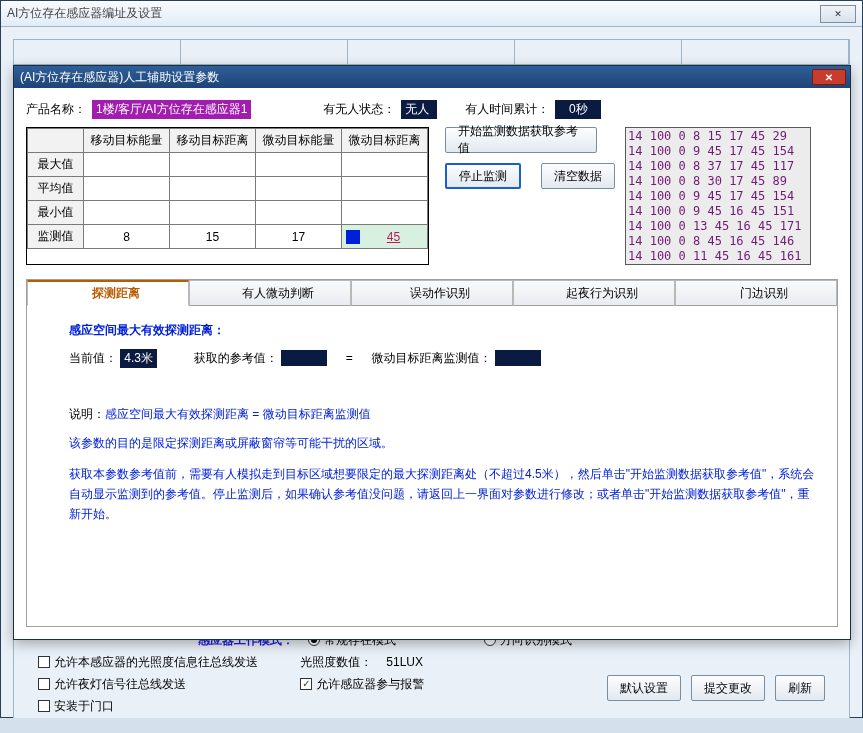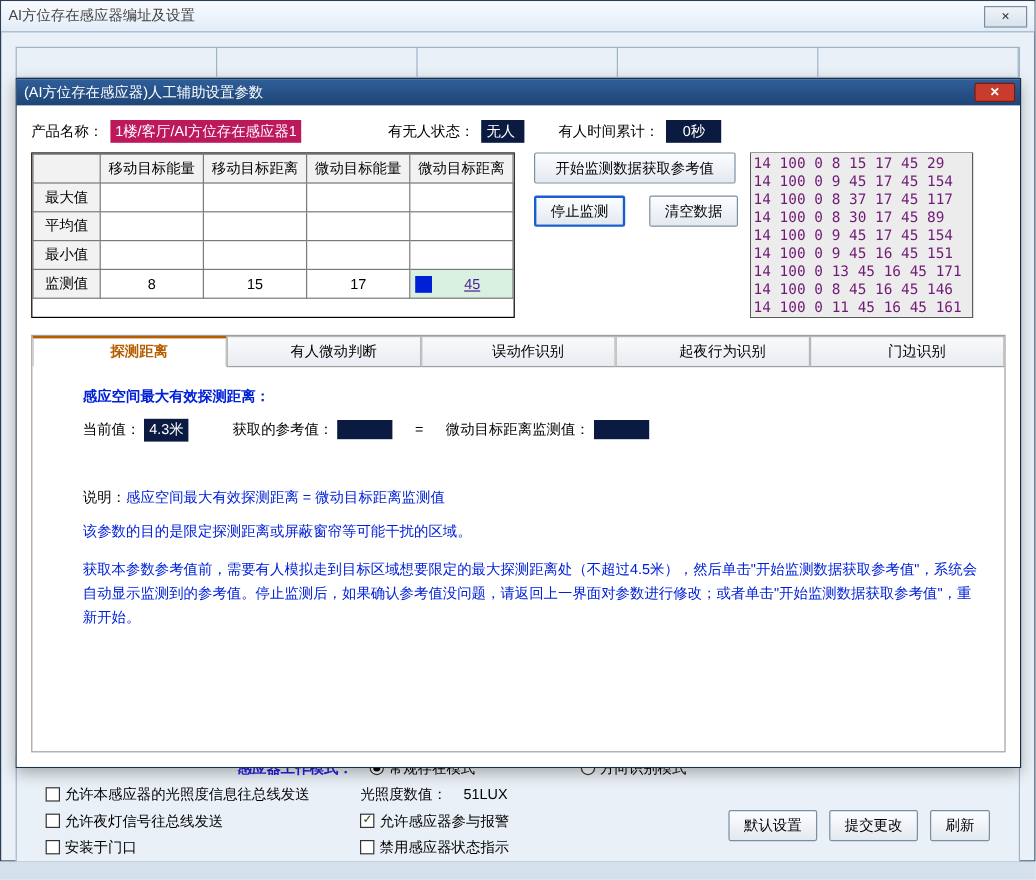--- a/index.html
+++ b/index.html
@@ -15,21 +15,21 @@
 
 
 .dialog { position:absolute; left:12px; top:38px; width:838px; border:1px solid #1a2f44; background:#fff; box-shadow:0 4px 12px rgba(0,0,0,.3); }
 .dialog-titlebar { height:22px; background:linear-gradient(#2f5f99,#1e4476); color:#fff; display:flex; align-items:center; justify-content:space-between; padding:0 4px 0 6px; font-size:12px; }
 .dialog-close { width:34px; height:16px; background:#c83c2e; border:1px solid #7a1a0e; color:#fff; display:flex; align-items:center; justify-content:center; font-size:10px; font-weight:bold; border-radius:2px; }
 .dialog-body { padding:8px 12px 12px 12px; background:#fff; }
 
 
 .row1 { display:flex; align-items:center; gap:6px; padding:4px 0 8px 0; }
 .hl { background:#0a1a40; color:#fff; padding:1px 4px; display:inline-block; }
-.hl.selected { background:#be185d;text-align:center; }
+.hl.selected { background:#a21caf;text-align:center; }
 .label { color:#000; }
 
 
 .row2 { display:flex; gap:8px; }
 .tbl { border:1px solid #000; border-collapse:collapse; }
 .tbl td, .tbl th { border:1px solid #7a7a7a; height:24px; text-align:center; padding:0 4px; font-weight:normal; }
 .tbl th { background:#f2f2f2; }
 .tbl .rowhead { background:#f2f2f2; width:56px; }
 .tbl .c { width:86px; }
 .mon-bar { display:flex; align-items:center; height:100%; gap:4px; }
@@ -64,21 +64,21 @@
 .cbox.checked::after { content:"✓"; color:#1a4f1a; }
 .radio { width:12px; height:12px; border:1px solid #333; border-radius:50%; background:#fff; display:flex;align-items:center;justify-content:center; }
 .radio.checked::after { content:""; width:6px; height:6px; background:#000; border-radius:50%; }
 .under-buttons { position:absolute; right:24px; top:46px; display:flex; gap:10px; }
 
 
 .bg-tabs { position:absolute; left:12px; right:12px; top:12px; height:26px; display:flex; border:1px solid #a0b4c8; background:#eaf0f7; }
 .bg-tabs .t { flex:1; border-right:1px solid #a0b4c8; }
 
 .table-container { border:1px solid #000; display:inline-block; }
-.mon-green { background:#d8f0e0; color:#4c1d95;text-decoration:underline; }
+.mon-green { background:#d8f0e0; color:#be185d;text-decoration:underline; }
 </style>
 </head>
 <body>
 
 <div class="outer-window">
   <div class="outer-titlebar">
     <span class="title">AI方位存在感应器编址及设置</span>
     <span class="close-chip">✕</span>
   </div>
   <div class="outer-body">
@@ -124,24 +124,20 @@
             </div>
         </div>
         <div class="under-col">
           <div class="ck" style="gap:14px;">
               <span>光照度数值：</span>
               <span>51LUX</span>
             </div>
           <div class="ck">
               <span class="cbox checked"></span>
               <span>允许感应器参与报警</span>
-            </div>
-          <div class="ck">
-              <span class="cbox"></span>
-              <span>禁用感应器状态指示</span>
             </div>
         </div>
         <div class="under-col"></div>
       </div>
       <div class="under-buttons">
         <span class="btn">默认设置</span>
         <span class="btn">提交更改</span>
         <span class="btn">刷新</span>
       </div>
     </div>
@@ -206,21 +202,21 @@
                         <span class="fill"></span>
                         <span style="flex:1;text-align:center;">45</span>
                       </div>
                     </td>
               </tr>
             </tbody>
               </table>
           </div>
 
           <div class="mid-buttons">
-            <span class="btn" style="width:168px;">开始监测数据获取参考值</span>
+            <span class="btn" style="width:152px;">开始监测数据获取参考值</span>
             <div class="r">
               <span class="btn primary">停止监测</span>
               <span class="btn">清空数据</span>
             </div>
           </div>
 
           <div class="log" id="logbox">14 100 0 8 15 17 45 29
 14 100 0 9 45 17 45 154
 14 100 0 8 37 17 45 117
 14 100 0 8 30 17 45 89

